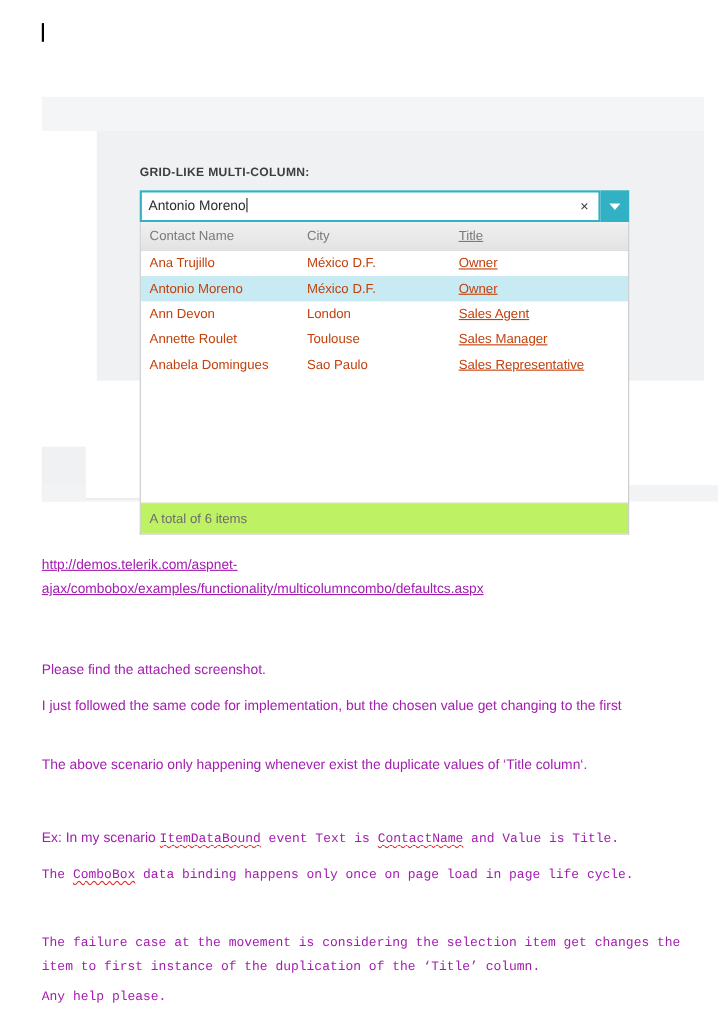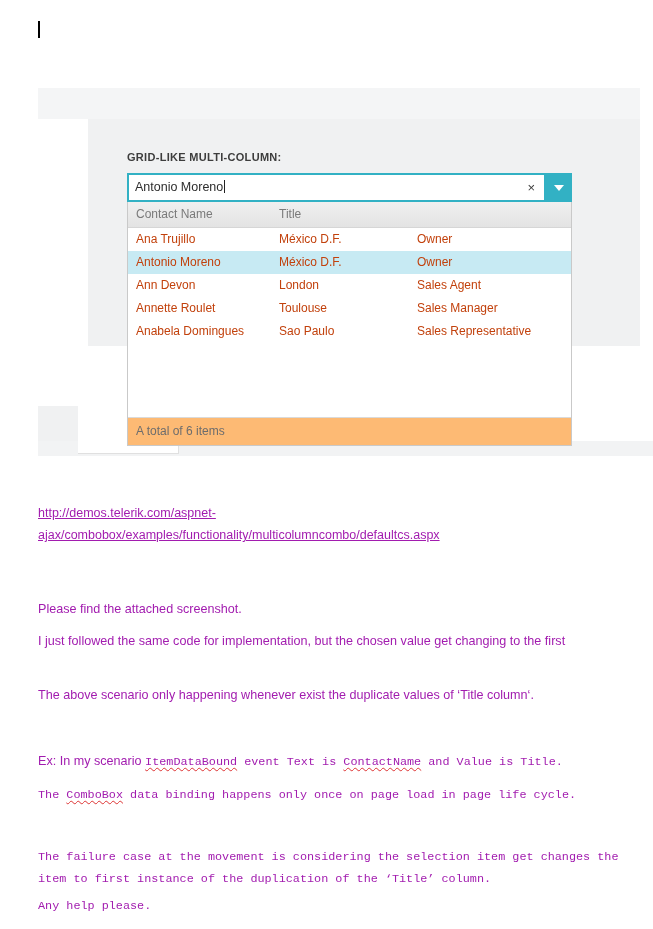--- a/index.html
+++ b/index.html
@@ -25,31 +25,31 @@
   .combo-input{position:absolute;left:0;top:0;width:419px;height:29px;box-sizing:border-box;
                background:#fff;border:2px solid #32b1c4;}
   .combo-value{position:absolute;left:6px;top:0;line-height:25px;font-size:12.5px;color:#2d2d2d;}
   .caret{display:inline-block;width:1px;height:13px;background:#222;vertical-align:-2px;margin-left:1px;}
   .clear{position:absolute;right:9px;top:0;line-height:25px;font-size:13px;color:#3c3c3c;cursor:pointer;}
   .combo-btn{position:absolute;left:419px;top:0;width:26px;height:29px;background:#32b1c4;}
   .arrow{position:absolute;left:8px;top:12px;width:0;height:0;
          border-left:5px solid transparent;border-right:5px solid transparent;border-top:6px solid #fff;}
 
   
-  .dropdown{position:absolute;left:127px;top:186px;width:445px;height:244px;box-sizing:border-box;
+  .dropdown{position:absolute;left:127px;top:186px;width:445px;height:284px;box-sizing:border-box;
             background:#fff;border:1px solid #c9c9c9;border-top:none;display:flex;flex-direction:column;z-index:2;}
   .dd-header{height:25px;display:flex;background:linear-gradient(#f0f0f0,#e3e3e3);
              border-bottom:1px solid #d6d6d6;color:#7a7a7a;font-size:12px;line-height:25px;}
   .dd-row{height:23px;display:flex;color:#c2410c;font-size:12px;line-height:23px;}
   .dd-row.sel{background:#c7eaf3;}
   .c1{width:135px;padding-left:8px;overflow:hidden;white-space:nowrap;}
   .c2{width:130px;padding-left:8px;overflow:hidden;white-space:nowrap;}
-  .c3{flex:1;padding-left:8px;overflow:hidden;white-space:nowrap;}
+  .c3{flex:1;padding-left:8px;overflow:hidden;white-space:nowrap;text-decoration:underline;}
   .dd-spacer{flex:1;}
-  .dd-footer{height:27px;background:#fdba74;border-top:1px solid #dadada;color:#6d6d6d;
+  .dd-footer{height:27px;background:#bef264;border-top:1px solid #dadada;color:#6d6d6d;
              font-size:12px;line-height:26px;padding-left:8px;}
 
   
   .link{position:absolute;left:38px;top:486px;font-size:12.5px;line-height:22px;
         color:#a21caf;text-decoration:underline;cursor:pointer;display:block;}
   .para{position:absolute;left:38px;margin:0;font-size:12.6px;line-height:24px;color:#a21caf;width:612px;}
   .mono, .para.monop{font-family:"Liberation Mono",monospace;font-size:11.8px;}
   .para.monop{line-height:22px;}
   .sans{font-family:"Liberation Sans",sans-serif;font-size:12.6px;text-align:right;}
   .sq{text-decoration:underline wavy #d33;text-decoration-thickness:1px;text-underline-offset:2px;}
@@ -77,20 +77,21 @@
         <span class="clear">×</span>
       </div>
       <div class="combo-btn">
         <span class="arrow"></span>
       </div>
     </div>
 
     <div class="dropdown">
       <div class="dd-header">
         <span class="c1">Contact Name</span>
+        <span class="c2">City</span>
         <span class="c3">Title</span>
       </div>
       <div id="dd-rows">
           <div class="dd-row">
             <span class="c1">Ana Trujillo</span>
             <span class="c2">México D.F.</span>
             <span class="c3">Owner</span>
           </div>
           <div class="dd-row sel">
             <span class="c1">Antonio Moreno</span>

